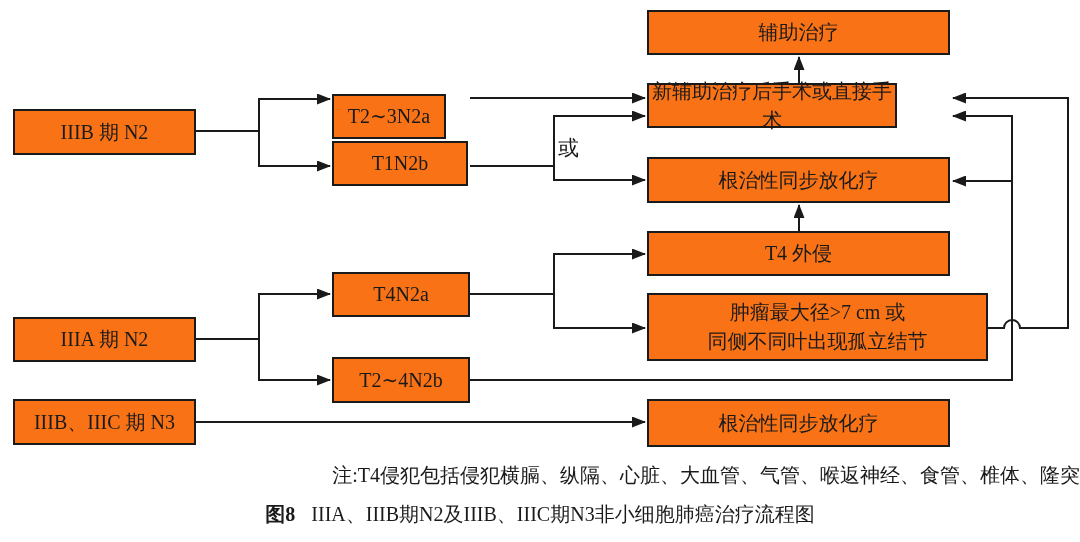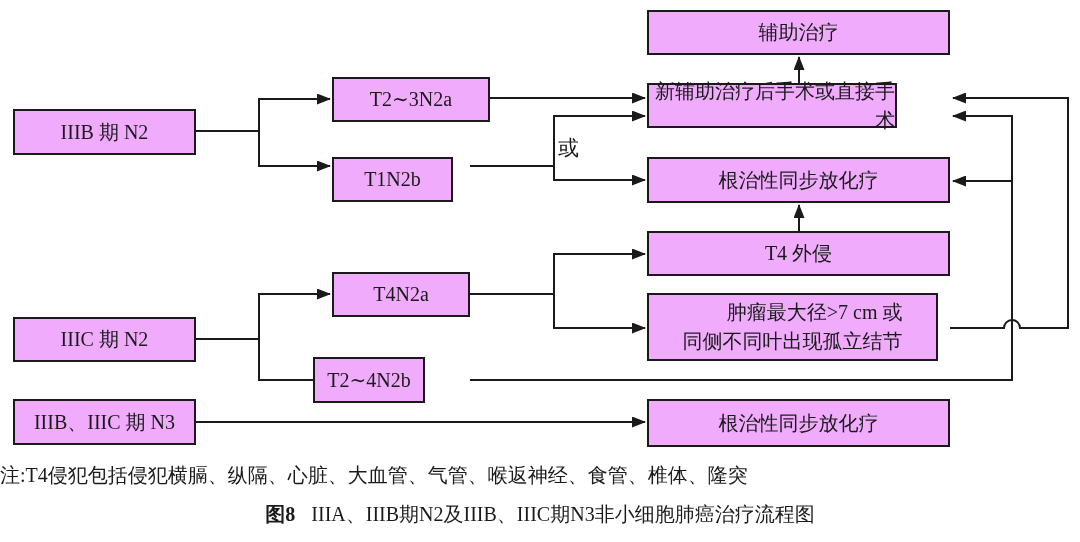--- a/index.html
+++ b/index.html
@@ -9,37 +9,37 @@
     background:#ffffff;
     font-family:"Liberation Serif","DejaVu Serif",serif;
     color:#1a1a1a;
     overflow:hidden;
   }
   .wires{position:absolute;left:0;top:0;width:1080px;height:542px;}
   .node{
     position:absolute;
     box-sizing:border-box;
     border:2px solid #1a1a1a;
-    background:#f0abfc;
+    background:#f97316;
     display:flex;align-items:center;justify-content:center;
-    text-align:right;
+    text-align:center;
     font-size:20px;
     line-height:1.45;
   }
   .node .ln{display:block;}
   .or-label{
     position:absolute;
     font-size:21px;
     line-height:1;
     background:#ffffff;
     padding:1px 2px;
   }
   .note-line{
     position:absolute;left:0;right:0;
-    text-align:left;
+    text-align:right;
     font-size:20px;
   }
   .caption-line{
     position:absolute;left:0;right:0;
     text-align:center;
     font-size:20px;
   }
   .caption-label{font-weight:bold;margin-right:16px;text-align:center;}
 </style>
 </head>
@@ -68,44 +68,44 @@
       <path d="M554 294 V328 H645" marker-end="url(#arr)"></path>
       <path d="M470 380 H1012 V116 H953" marker-end="url(#arr)"></path>
       <path d="M1012 181 H953" marker-end="url(#arr)"></path>
       <path d="M950 328 H1004 A8 8 0 0 1 1020 328 H1068 V98 H953" marker-end="url(#arr)"></path>
       <path d="M196 422 H645" marker-end="url(#arr)"></path>
     </g>
   </svg>
 
   <div class="node" style="left:13px;top:109px;width:183px;height:46px">IIIB 期 N2</div>
 
-  <div class="node" style="left:332px;top:77px;width:158px;height:45px">T2∼3N2a</div>
+  <div class="node" style="left:332px;top:94px;width:114px;height:45px">T2∼3N2a</div>
 
-  <div class="node" style="left:332px;top:157px;width:121px;height:45px">T1N2b</div>
+  <div class="node" style="left:332px;top:141px;width:136px;height:45px">T1N2b</div>
 
   <div class="node" style="left:647px;top:10px;width:303px;height:45px">辅助治疗</div>
 
   <div class="node" style="left:647px;top:83px;width:250px;height:45px">新辅助治疗后手术或直接手术</div>
 
   <div class="node" style="left:647px;top:157px;width:303px;height:46px">根治性同步放化疗</div>
 
   <div class="node" style="left:647px;top:231px;width:303px;height:45px">T4 外侵</div>
 
-  <div class="node" style="left:647px;top:293px;width:291px;height:68px">
+  <div class="node" style="left:647px;top:293px;width:341px;height:68px">
     <div>
       <span class="ln">肿瘤最大径&gt;7 cm 或</span>
       <span class="ln">同侧不同叶出现孤立结节</span>
     </div>
   </div>
 
   <div class="node" style="left:332px;top:272px;width:138px;height:45px">T4N2a</div>
 
-  <div class="node" style="left:13px;top:317px;width:183px;height:45px">IIIC 期 N2</div>
+  <div class="node" style="left:13px;top:317px;width:183px;height:45px">IIIA 期 N2</div>
 
-  <div class="node" style="left:313px;top:357px;width:112px;height:46px">T2∼4N2b</div>
+  <div class="node" style="left:332px;top:357px;width:138px;height:46px">T2∼4N2b</div>
 
   <div class="node" style="left:13px;top:399px;width:183px;height:46px">IIIB、IIIC 期 N3</div>
 
   <div class="node" style="left:647px;top:399px;width:303px;height:48px">根治性同步放化疗</div>
 
   <div class="or-label" style="left:556px;top:137px">或</div>
 
   <div class="note-line" style="top:462px">注:T4侵犯包括侵犯横膈、纵隔、心脏、大血管、气管、喉返神经、食管、椎体、隆突</div>
 
   <div class="caption-line" style="top:501px">

